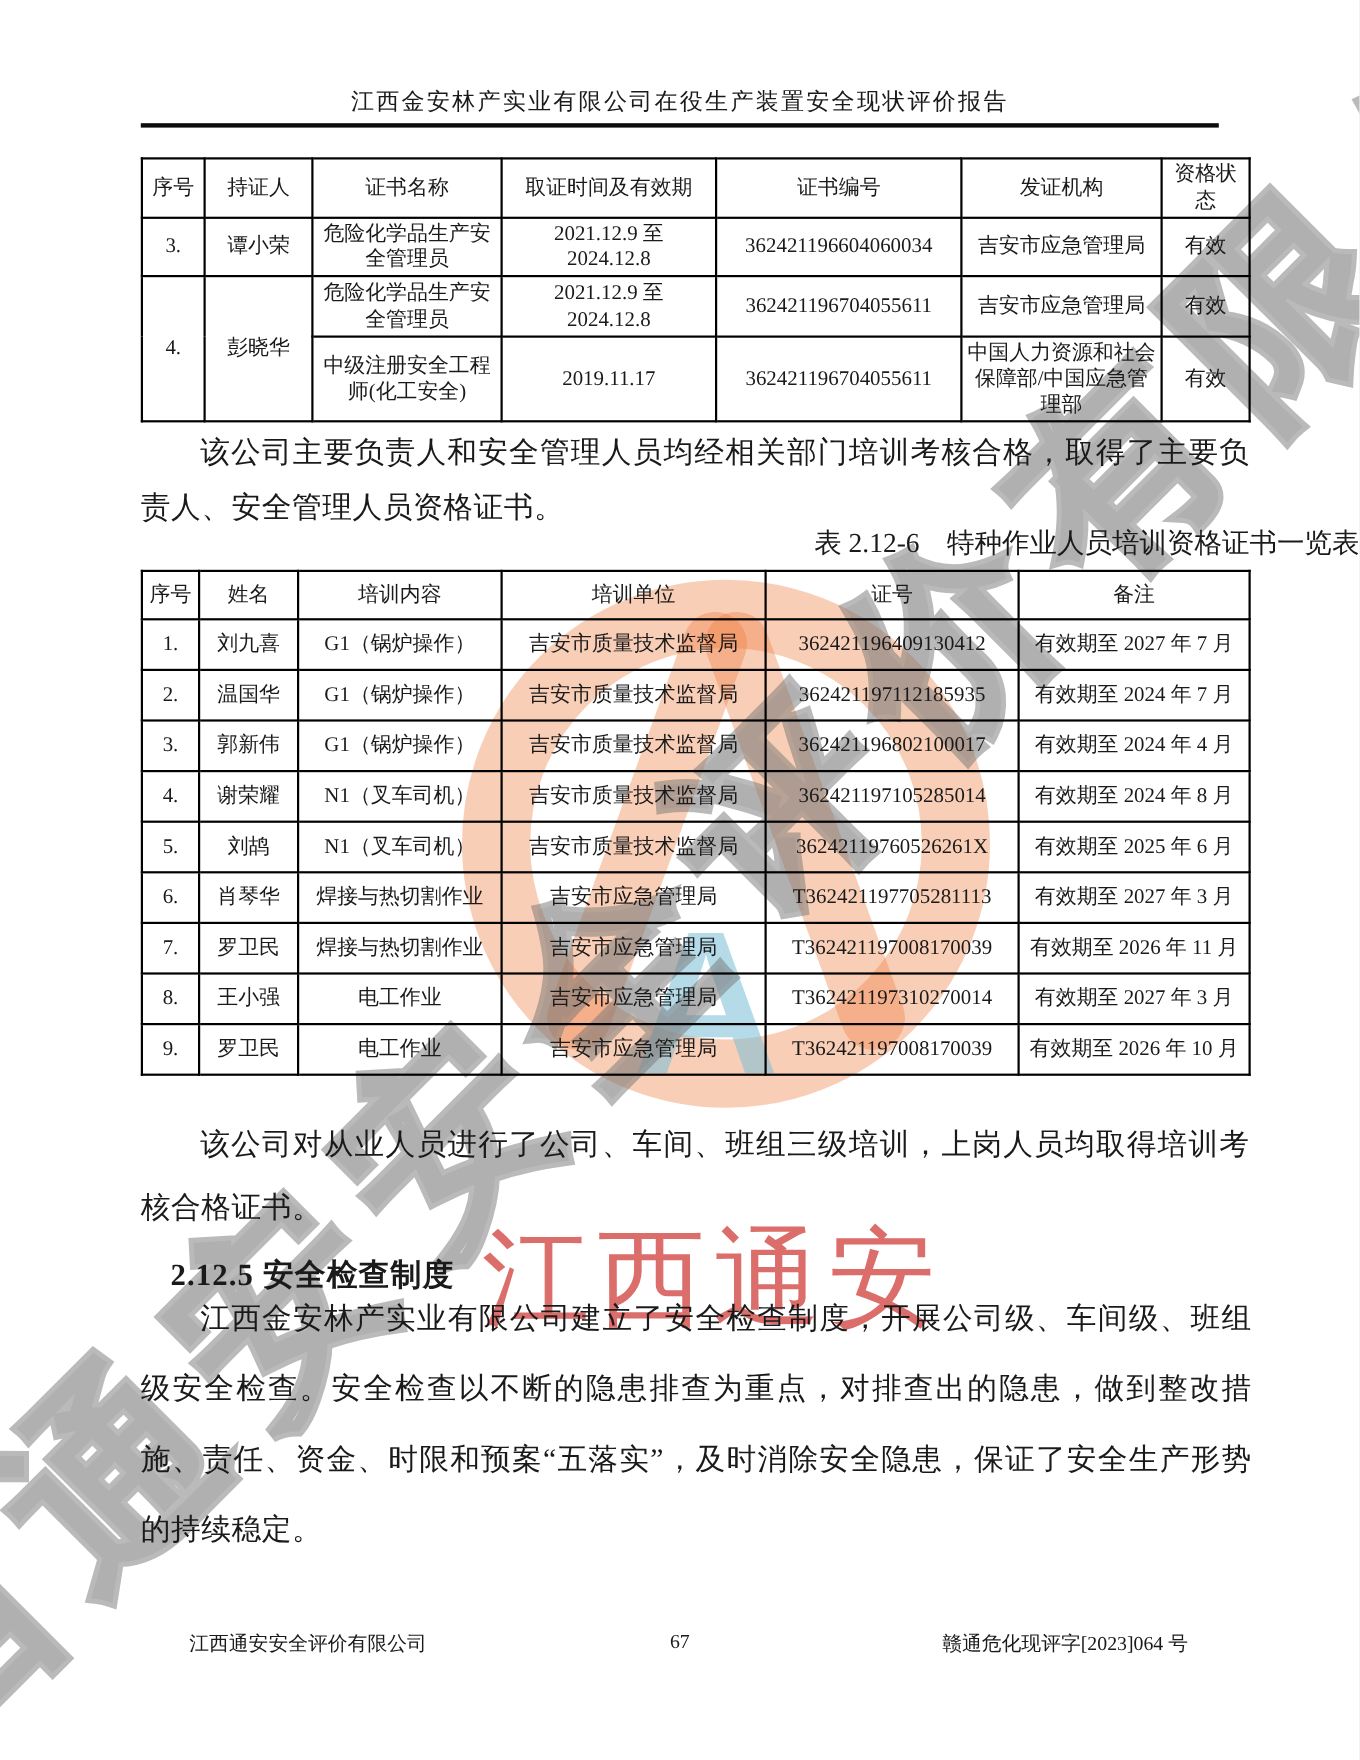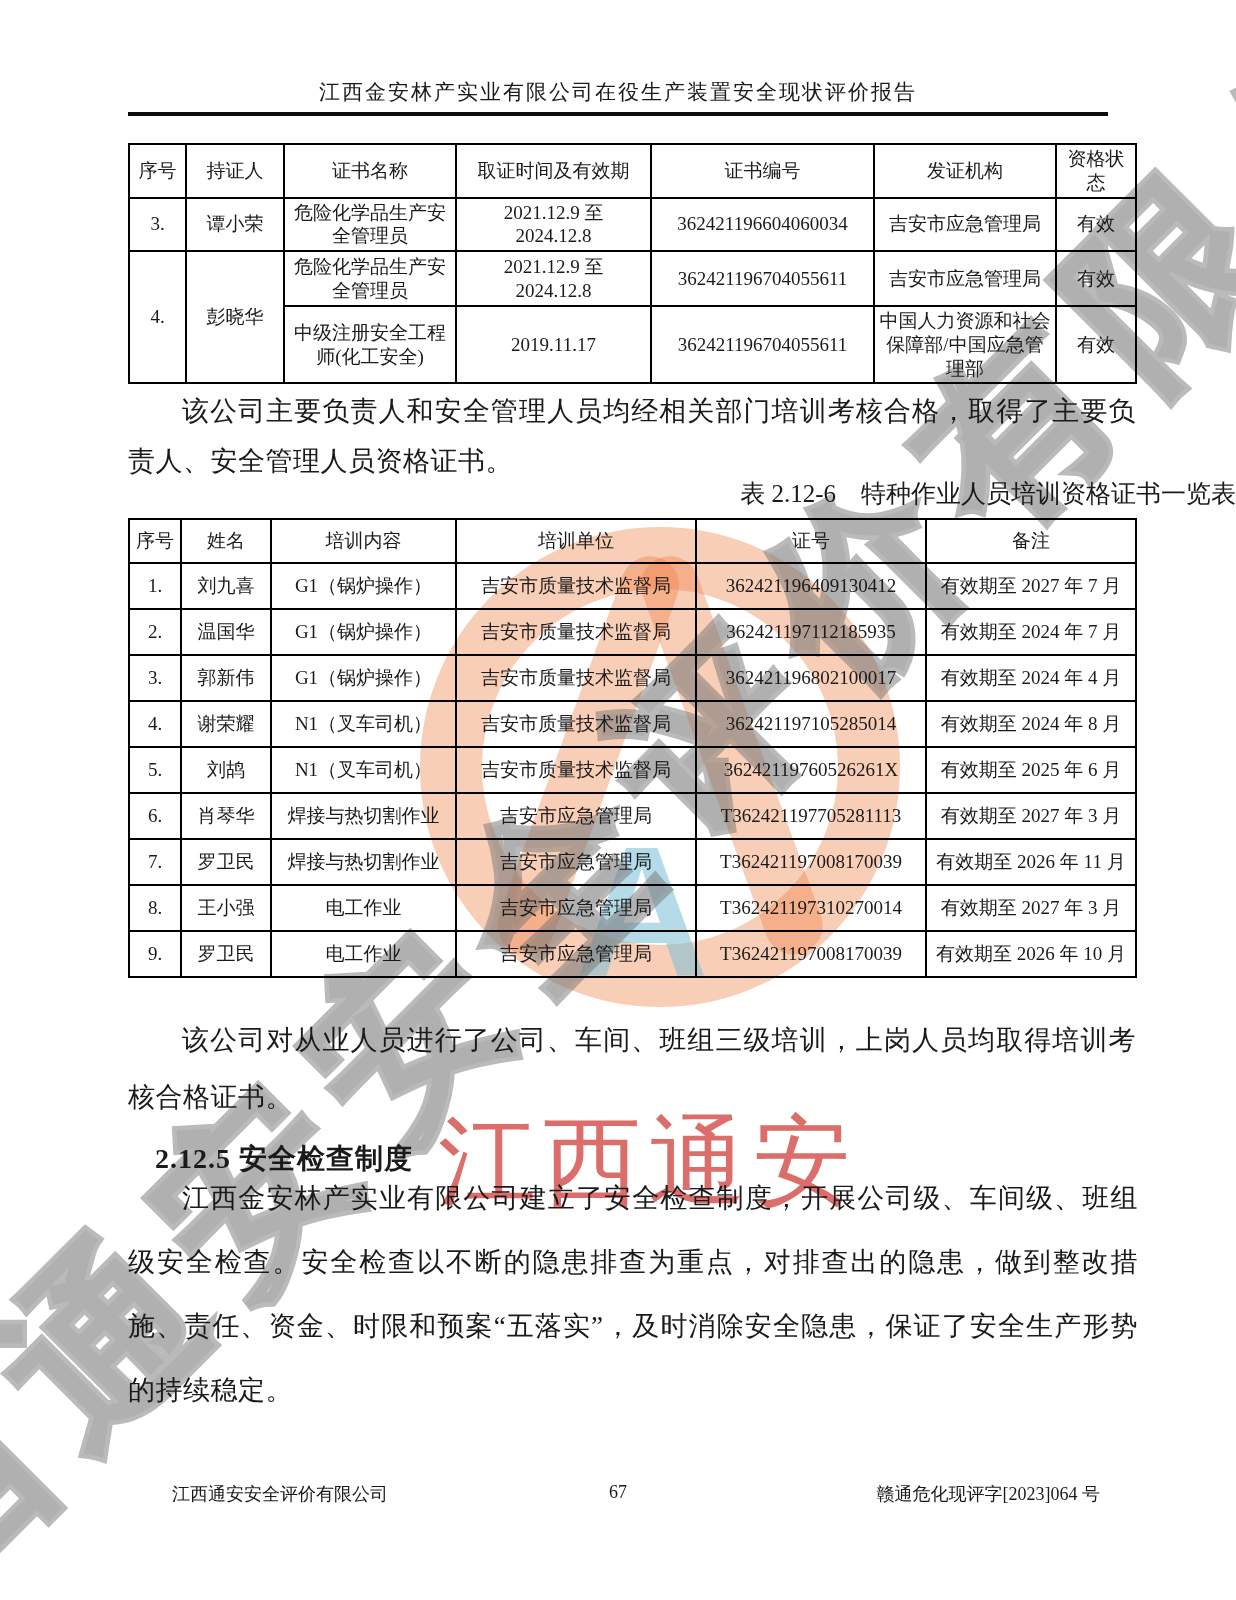--- a/index.html
+++ b/index.html
@@ -82,21 +82,21 @@
   }
   .block-p3{position:absolute; top:1166px; left:128px; width:1010px;}
   .block-p3 .para{line-height:64px;}
   .block-p3 .para + .para{margin-top:2px;}
   .footer{
     position:absolute; top:1482px; left:0; width:100%;
     font-size:18px;
   }
   .footer .f-left{position:absolute; left:172px; top:0;}
   .footer .f-center{position:absolute; left:0; width:100%; text-align:center; top:0;}
-  .footer .f-right{position:absolute; right:136px; top:0;text-align:right;}
+  .footer .f-right{position:absolute; right:156px; top:0;text-align:right;}
   .date-line{display:block;}
 </style>
 </head>
 <body>
 
 <div class="page">
 
   <div class="wm-layer">
     <div class="wm-ring"></div>
     <div class="wm-peak left"></div>

